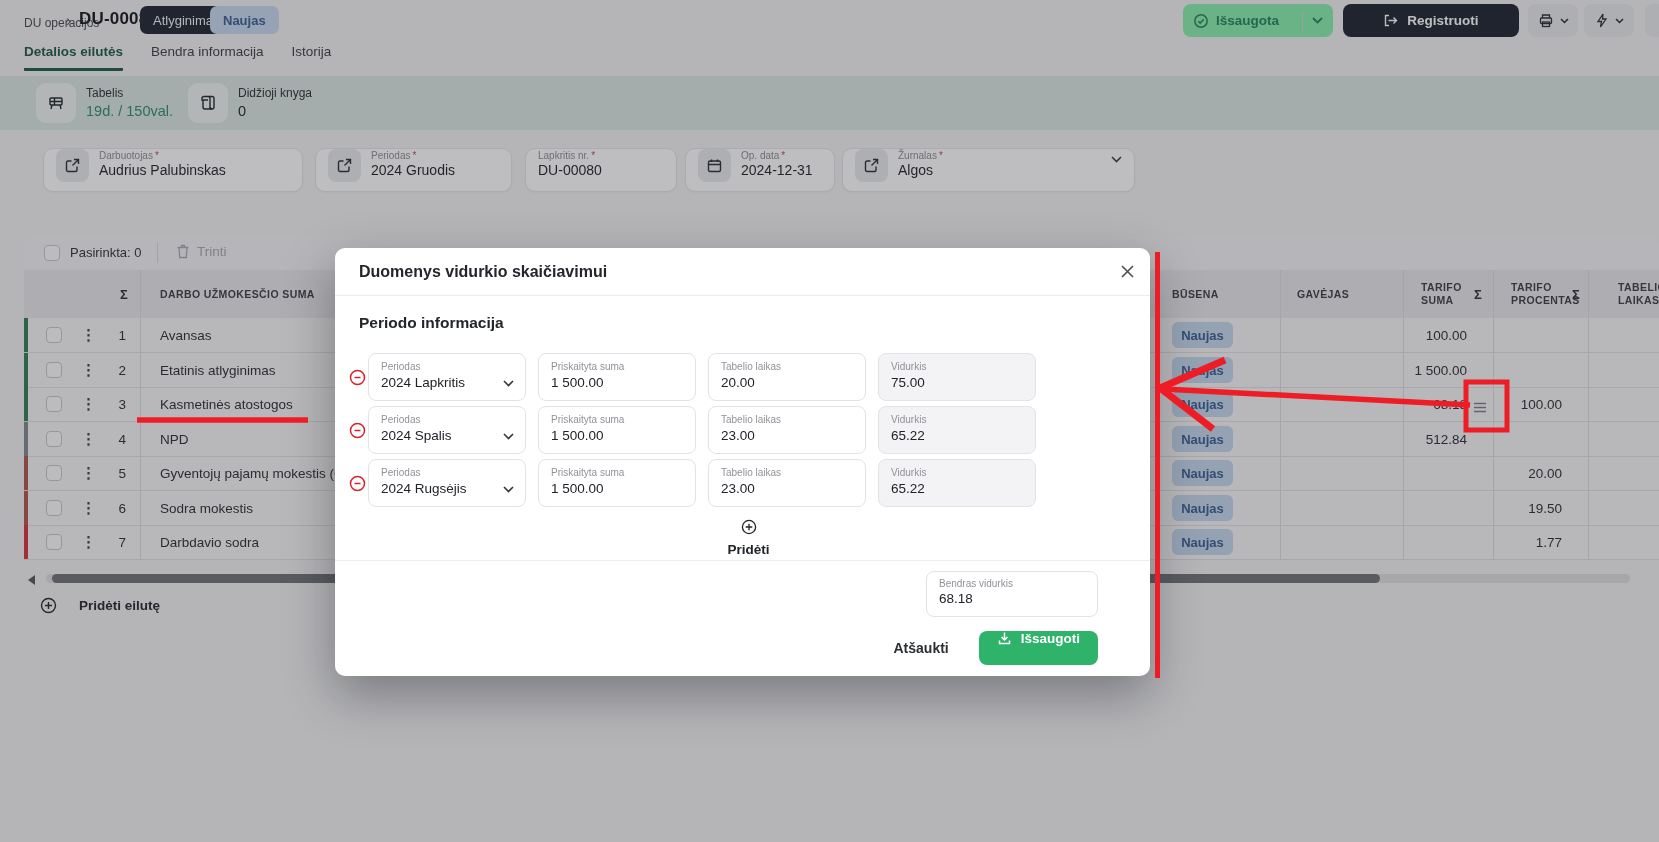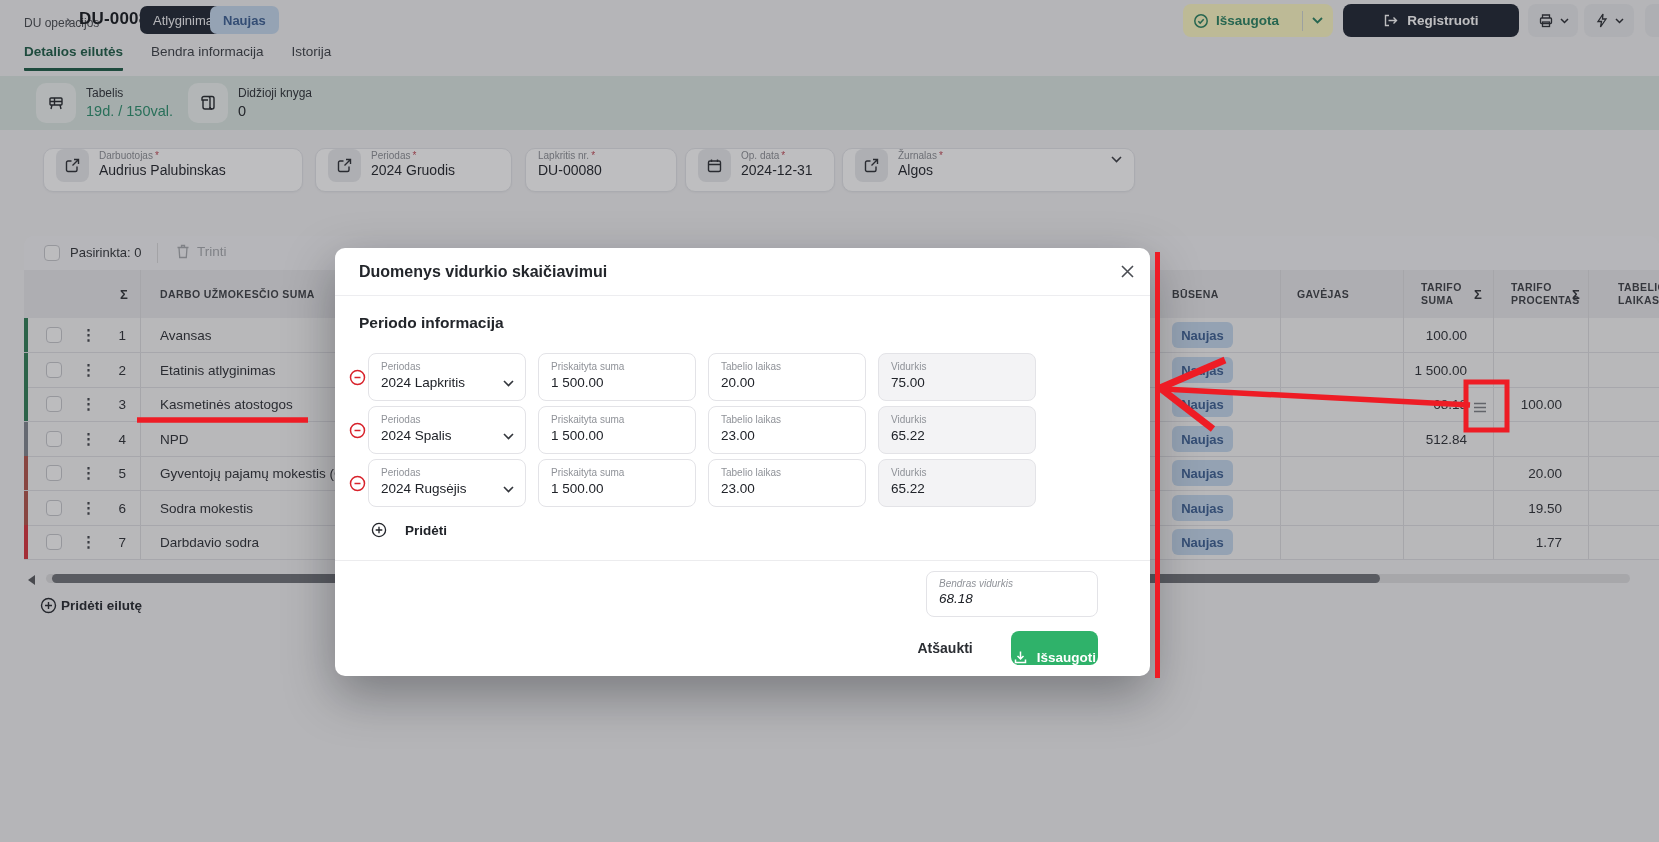--- a/index.html
+++ b/index.html
@@ -11,21 +11,21 @@
   .page{position:absolute;inset:0;z-index:1;}
 
   
   .crumb{position:absolute;left:24px;top:16px;font-size:12px;color:#46494e;}
   .crumb-chev{position:absolute;left:66px;top:12px;color:#5e6167;}
   .docid{position:absolute;left:79px;top:9px;font-size:17px;font-weight:bold;color:#14171c;letter-spacing:.2px;}
   .tag{position:absolute;top:6px;height:28px;border-radius:7px;display:flex;align-items:center;padding:0 13px;font-size:13px;}
   .tag-dark{left:140px;background:#1d2431;color:#f2f3f5;}
   .tag-blue{left:210px;background:#c5d9ee;color:#3a5e92;font-weight:600;}
   .hbtn{position:absolute;top:4px;height:33px;border-radius:8px;display:flex;align-items:center;font-size:13.5px;}
-  .btn-saved{left:1183px;width:150px;background:#fef9c3;color:#27815f;font-weight:600;padding:0 10px;}
+  .btn-saved{left:1183px;width:150px;background:#86efac;color:#27815f;font-weight:600;padding:0 10px;}
   .btn-saved .split{width:1px;height:20px;background:#cfd6d2;margin:0 9px 0 auto;}
   .btn-register{left:1343px;width:176px;background:#1c2330;color:#ffffff;font-weight:600;justify-content:center;gap:9px;}
   .btn-icon{background:#e9eaec;color:#2a2d33;justify-content:center;gap:6px;}
   .btn-print{left:1528px;width:50px;}
   .btn-bolt{left:1584px;width:50px;}
   .btn-sliver{left:1645px;width:40px;}
   .ico{display:inline-flex;flex:none;}
 
   
   .tabs{position:absolute;left:24px;top:44px;display:flex;gap:28px;}
@@ -75,21 +75,21 @@
          color:#3a5e92;font-size:13px;font-weight:600;display:flex;align-items:center;justify-content:center;}
   .suma{position:absolute;left:1355px;top:10px;width:88px;text-align:right;font-size:13.5px;color:#2c2f34;}
   .proc{position:absolute;left:1450px;top:10px;width:88px;text-align:right;font-size:13.5px;color:#2c2f34;}
   .rowmenu{position:absolute;left:1449px;top:12px;color:#7c7f85;}
 
   
   .scroll-arrow{position:absolute;left:28px;top:575px;width:0;height:0;border:5px solid transparent;
                 border-right:7px solid #56585c;border-left:none;}
   .scroll-track{position:absolute;left:46px;top:574px;width:1584px;height:9px;border-radius:5px;background:#dedee0;}
   .scroll-thumb{position:absolute;left:52px;top:574px;width:1328px;height:9px;border-radius:5px;background:#6f7277;}
-  .addrow{position:absolute;left:40px;top:597px;display:flex;align-items:center;gap:4px;
+  .addrow{position:absolute;left:40px;top:597px;display:flex;align-items:center;gap:22px;
           font-size:13.5px;font-weight:600;color:#24272d;}
 
   
   .dim{position:absolute;inset:0;background:rgba(40,41,45,.30);z-index:5;}
 
   
   .modal{position:absolute;left:335px;top:248px;width:815px;height:428px;background:#fff;border-radius:10px;
          z-index:10;box-shadow:0 18px 50px rgba(10,12,16,.35);}
   .mhead{height:48px;display:flex;align-items:center;padding:0 24px;border-bottom:1px solid #ededf0;}
   .mtitle{font-size:16px;font-weight:700;color:#23262b;}
@@ -97,29 +97,29 @@
   .mbody{padding:12px 24px 0 12px;}
   .msection{font-size:15.5px;font-weight:700;color:#23262b;margin:6px 0 21px 12px;}
   .mrow{display:flex;align-items:center;margin-bottom:5px;}
   .minuscol{width:21px;display:flex;justify-content:flex-start;padding-left:2px;color:#d8222b;}
   .mbox{position:relative;width:158px;height:48px;border:1px solid #e3e3e7;border-radius:8px;
         padding:6px 12px 0 12px;margin-right:12px;background:#fff;}
   .mbox .lab{font-size:10px;color:#8f9298;line-height:1.3;white-space:nowrap;}
   .mbox .val{font-size:13.5px;color:#202329;margin-top:2px;white-space:nowrap;}
   .mbox.readonly{background:#f3f3f5;}
   .mbox .chev{position:absolute;right:11px;top:19px;color:#33363c;}
-  .maddrow{display:flex;align-items:center;gap:18px;font-size:13.5px;font-weight:600;color:#202329;
-           margin:12px 0 0 24px;height:22px;}
+  .maddrow{display:flex;align-items:center;gap:7px;font-size:13.5px;font-weight:600;color:#202329;
+           margin:12px 0 0 24px;height:22px;flex-direction:column;}
   .mdivider{height:1px;background:#ececee;margin:19px -24px 0 -12px;}
-  .mtotalrow{display:flex;justify-content:flex-end;padding:10px 28px 0 0;font-style:italic;}
+  .mtotalrow{display:flex;justify-content:flex-end;padding:10px 28px 0 0;}
   .mtotal{width:172px;height:46px;border:1px solid #e3e3e7;border-radius:8px;padding:6px 12px 0 12px;}
   .mfooter{display:flex;justify-content:flex-end;align-items:center;gap:30px;padding:14px 28px 0 0;}
   .cancel{font-size:14px;font-weight:600;color:#2b2e33;cursor:pointer;}
   .savebtn{height:34px;border-radius:8px;background:#2fb26a;color:#fff;font-size:13.5px;font-weight:600;
-           display:flex;align-items:flex-end;gap:9px;padding:0 2px;cursor:pointer;margin-left:8px;}
+           display:flex;align-items:flex-start;gap:9px;padding:0 18px;cursor:pointer;}
 
   
   .anno{position:absolute;inset:0;z-index:20;pointer-events:none;}
 </style>
 </head>
 <body>
 
 <div class="stage">
   <div class="page">
 

